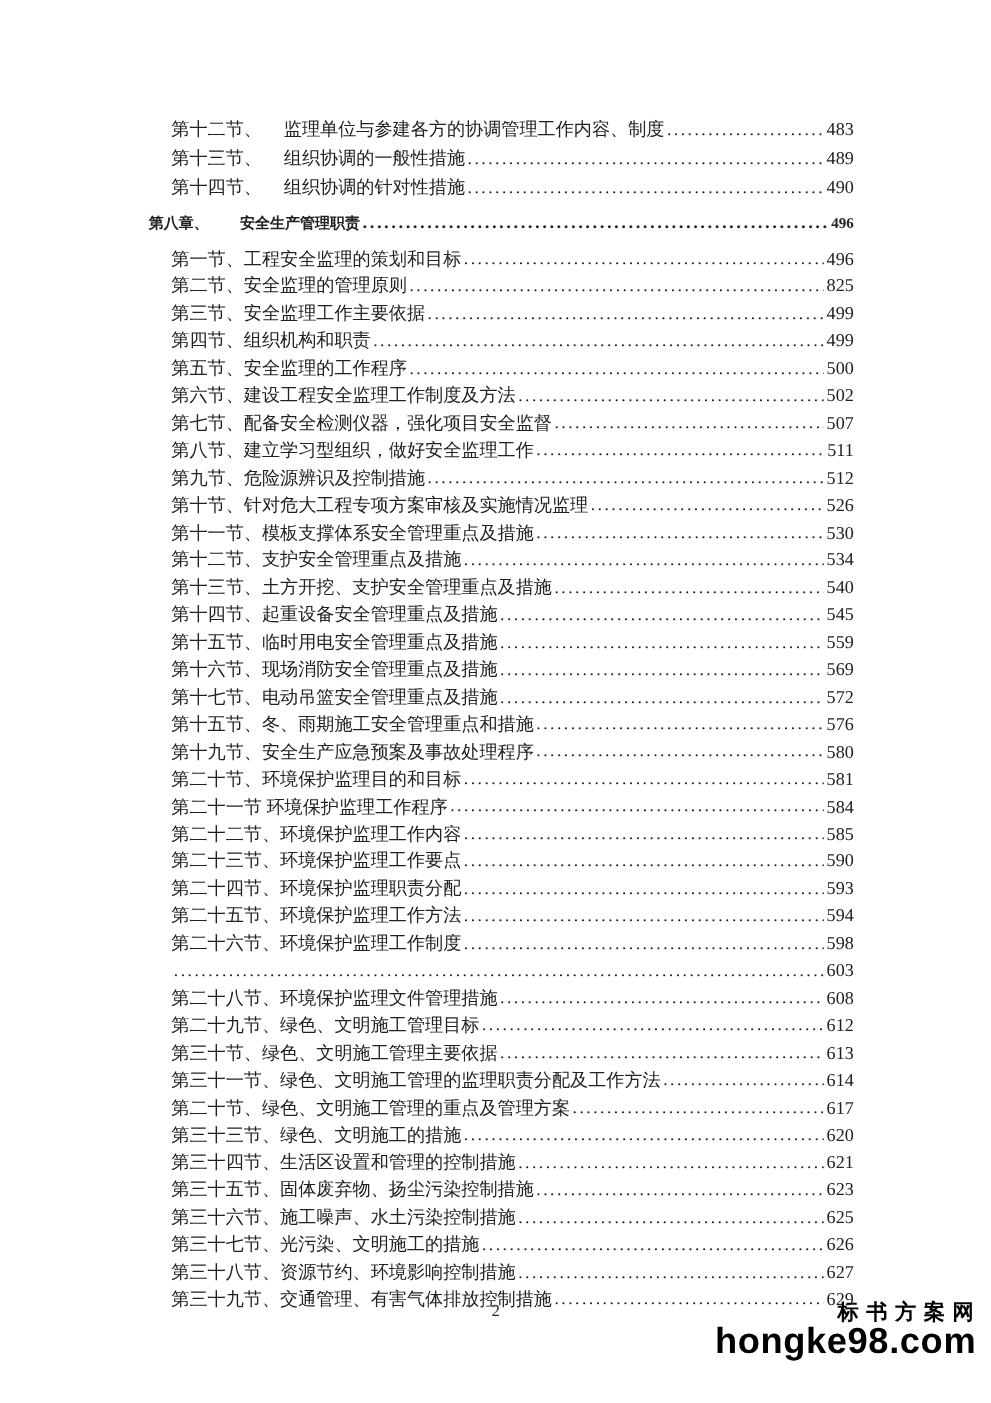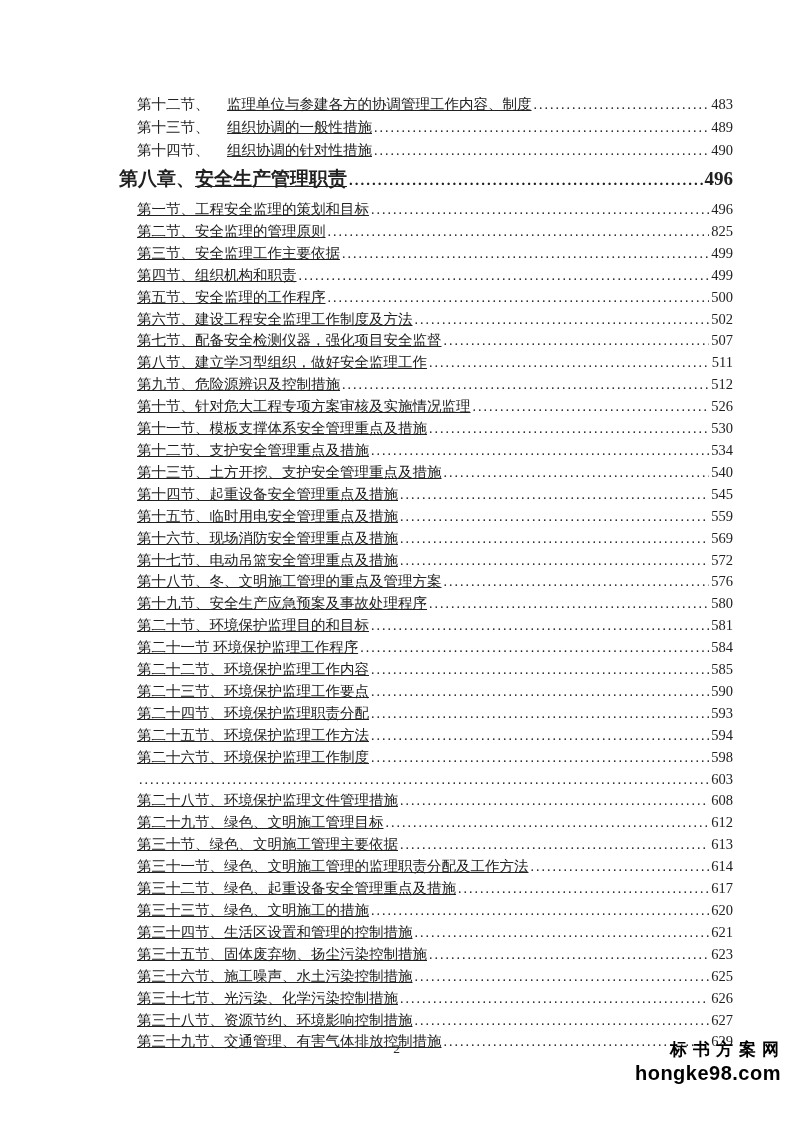--- a/index.html
+++ b/index.html
@@ -16,44 +16,43 @@
     font-family: "Liberation Serif", "DejaVu Serif", serif;
   }
   #toc-list {
     position: absolute;
     top: 93px;
     left: 0;
     right: 0;
   }
   .toc-row {
     display: flex;
-    align-items: flex-start;
+    align-items: center;
     padding-left: 137px;
-    padding-right: 60px;
+    padding-right: 110px;
     font-size: 14.5px;
     line-height: 20.9px;
     white-space: nowrap;
   }
   .toc-row .num {
     flex: 0 0 auto;
     display: inline-block;
   }
   .toc-row .title {
     flex: 0 0 auto;
-    text-decoration: underline;
   }
   .toc-row.l2 {
     line-height: 23px;
   }
   .toc-row.l2 .num {
     min-width: 90px;
   }
   .toc-row.chapter {
     font-weight: bold;
-    font-size: 19px;
+    font-size: 12px;
     line-height: 23px;
     padding-left: 119px;
     margin: 5px 0 7px 0;
   }
   .toc-row.chapter .num {
     min-width: 73px;
   }
   .dots {
     flex: 1 1 auto;
     overflow: hidden;
@@ -90,21 +89,21 @@
     font-family: "Liberation Sans", "DejaVu Sans", sans-serif;
     font-weight: bold;
   }
   .watermark .line1 {
     font-size: 17px;
     line-height: 23px;
     letter-spacing: 6px;
     margin-right: -4px;
   }
   .watermark .line2 {
-    font-size: 20px;
+    font-size: 29px;
     line-height: 25px;
     letter-spacing: 0.5px;
   }
 </style>
 </head>
 <body>
 
 <div id="toc-list">
     <div class="toc-row l2">
       <span class="num">第十二节、</span>
@@ -209,21 +208,21 @@
       <span class="title">第十六节、现场消防安全管理重点及措施</span>
       <span class="dots"></span>
       <span class="pg">569</span>
     </div>
     <div class="toc-row l1">
       <span class="title">第十七节、电动吊篮安全管理重点及措施</span>
       <span class="dots"></span>
       <span class="pg">572</span>
     </div>
     <div class="toc-row l1">
-      <span class="title">第十八节、冬、文明施工管理的重点及管理方案</span>
+      <span class="title">第十五节、冬、雨期施工安全管理重点和措施</span>
       <span class="dots"></span>
       <span class="pg">576</span>
     </div>
     <div class="toc-row l1">
       <span class="title">第十九节、安全生产应急预案及事故处理程序</span>
       <span class="dots"></span>
       <span class="pg">580</span>
     </div>
     <div class="toc-row l1">
       <span class="title">第二十节、环境保护监理目的和目标</span>
@@ -278,21 +277,21 @@
       <span class="title">第三十节、绿色、文明施工管理主要依据</span>
       <span class="dots"></span>
       <span class="pg">613</span>
     </div>
     <div class="toc-row l1">
       <span class="title">第三十一节、绿色、文明施工管理的监理职责分配及工作方法</span>
       <span class="dots"></span>
       <span class="pg">614</span>
     </div>
     <div class="toc-row l1">
-      <span class="title">第三十二节、绿色、起重设备安全管理重点及措施</span>
+      <span class="title">第二十节、绿色、文明施工管理的重点及管理方案</span>
       <span class="dots"></span>
       <span class="pg">617</span>
     </div>
     <div class="toc-row l1">
       <span class="title">第三十三节、绿色、文明施工的措施</span>
       <span class="dots"></span>
       <span class="pg">620</span>
     </div>
     <div class="toc-row l1">
       <span class="title">第三十四节、生活区设置和管理的控制措施</span>
@@ -303,21 +302,21 @@
       <span class="title">第三十五节、固体废弃物、扬尘污染控制措施</span>
       <span class="dots"></span>
       <span class="pg">623</span>
     </div>
     <div class="toc-row l1">
       <span class="title">第三十六节、施工噪声、水土污染控制措施</span>
       <span class="dots"></span>
       <span class="pg">625</span>
     </div>
     <div class="toc-row l1">
-      <span class="title">第三十七节、光污染、化学污染控制措施</span>
+      <span class="title">第三十七节、光污染、文明施工的措施</span>
       <span class="dots"></span>
       <span class="pg">626</span>
     </div>
     <div class="toc-row l1">
       <span class="title">第三十八节、资源节约、环境影响控制措施</span>
       <span class="dots"></span>
       <span class="pg">627</span>
     </div>
     <div class="toc-row l1">
       <span class="title">第三十九节、交通管理、有害气体排放控制措施</span>

